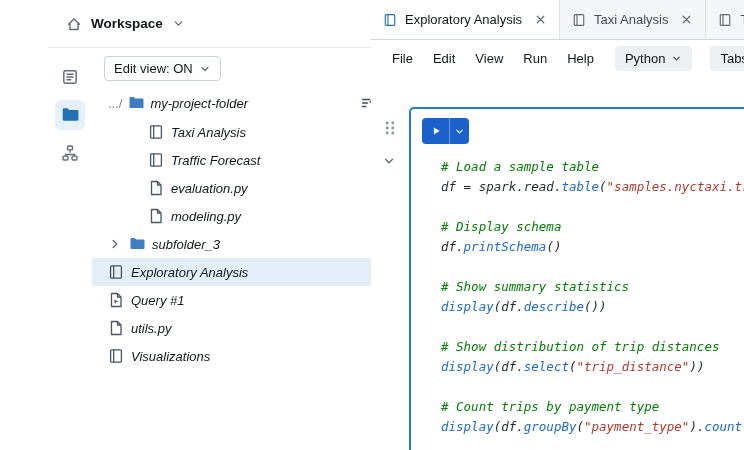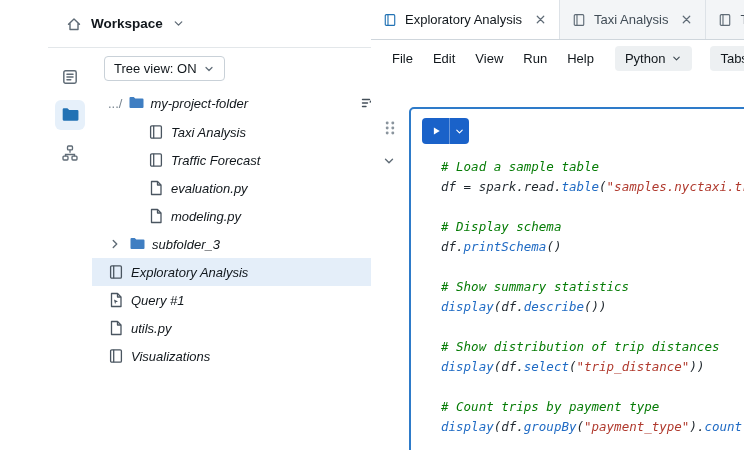--- a/index.html
+++ b/index.html
@@ -165,21 +165,21 @@
       </span>
     <span class="rail-btn">
         <svg class="i">
           <use href="#i-org"></use>
         </svg>
       </span>
   </div>
 
   <div class="tree-area">
     <div class="tree-toggle">
-      <span>Tree view: ON</span>
+      <span>Edit view: ON</span>
       <svg class="i">
           <use href="#i-chev-down"></use>
         </svg>
     </div>
 
     <div class="root-row">
       <span class="root-prefix">.../</span>
       <svg class="i ticon folder">
           <use href="#i-folder"></use>
         </svg>

